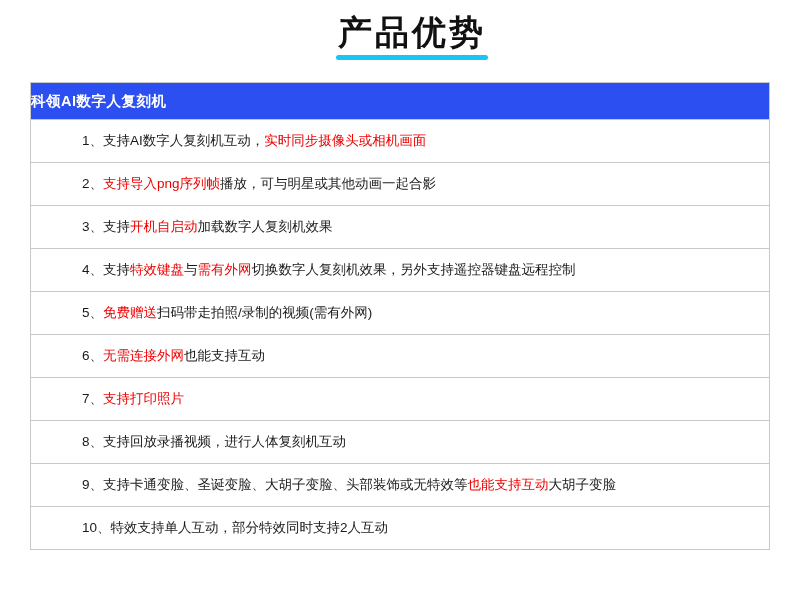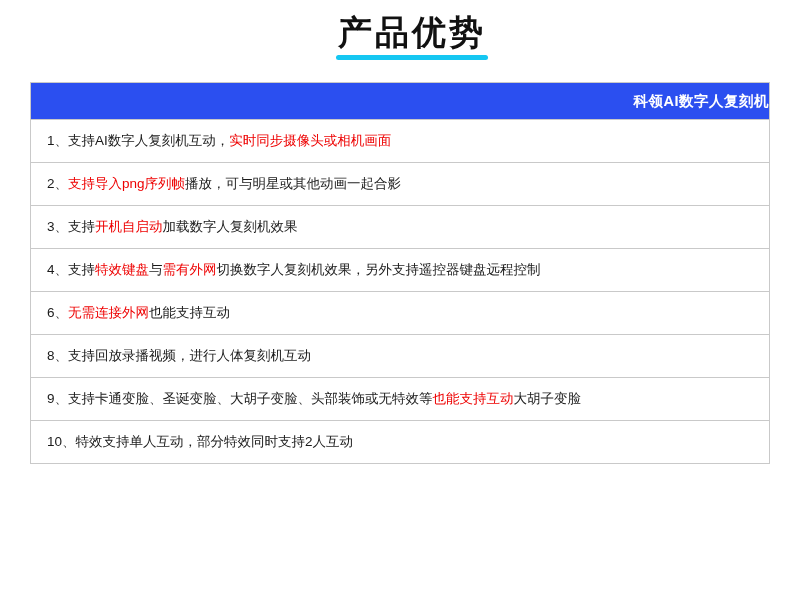--- a/index.html
+++ b/index.html
@@ -57,41 +57,42 @@
     left: 30px;
     top: 82px;
     width: 740px;
     border: 1px solid #c9c9c9;
     border-bottom: none;
     box-sizing: border-box;
   }
   .table-header {
     background: #2b4ff0;
     color: #ffffff;
-    text-align: right;
+    text-align: left;
     font-size: 14.5px;
     font-weight: bold;
     height: 36px;
     line-height: 36px;
     letter-spacing: 0.5px;
     border-bottom: 1px solid #c9c9c9;
   }
   .row {
     min-height: 43px;
     display: flex;
     align-items: center;
     padding: 0 16px;
     border-bottom: 1px solid #c9c9c9;
     box-sizing: border-box;
     font-size: 13.5px;
     color: #1a1a1a;
     line-height: 20px;
   }
   .row .txt {
     display: block;
+    margin-left: 35px;
   }
   .red {
     color: #ee0000;
   }
   .blk {
     color: #1a1a1a;
   }
 </style>
 </head>
 <body>
@@ -114,21 +115,27 @@
         <div class="row">
           <div class="txt"><span class="blk">2、</span><span class="red">支持导入png序列帧</span><span class="blk">播放，可与明星或其他动画一起合影</span></div>
         </div>
         <div class="row">
           <div class="txt"><span class="blk">3、</span><span class="blk">支持</span><span class="red">开机自启动</span><span class="blk">加载数字人复刻机效果</span></div>
         </div>
         <div class="row">
           <div class="txt"><span class="blk">4、</span><span class="blk">支持</span><span class="red">特效键盘</span><span class="blk">与</span><span class="red">需有外网</span><span class="blk">切换数字人复刻机效果，另外支持遥控器键盘远程控制</span></div>
         </div>
         <div class="row">
+          <div class="txt"><span class="blk">5、</span><span class="red">免费赠送</span><span class="blk">扫码带走拍照/录制的视频(需有外网)</span></div>
+        </div>
+        <div class="row">
           <div class="txt"><span class="blk">6、</span><span class="red">无需连接外网</span><span class="blk">也能支持互动</span></div>
+        </div>
+        <div class="row">
+          <div class="txt"><span class="blk">7、</span><span class="red">支持打印照片</span></div>
         </div>
         <div class="row">
           <div class="txt"><span class="blk">8、</span><span class="blk">支持回放录播视频，进行人体复刻机互动</span></div>
         </div>
         <div class="row">
           <div class="txt"><span class="blk">9、</span><span class="blk">支持卡通变脸、圣诞变脸、大胡子变脸、头部装饰或无特效等</span><span class="red">也能支持互动</span><span class="blk">大胡子变脸</span></div>
         </div>
         <div class="row">
           <div class="txt"><span class="blk">10、</span><span class="blk">特效支持单人互动，部分特效同时支持2人互动</span></div>
         </div>

